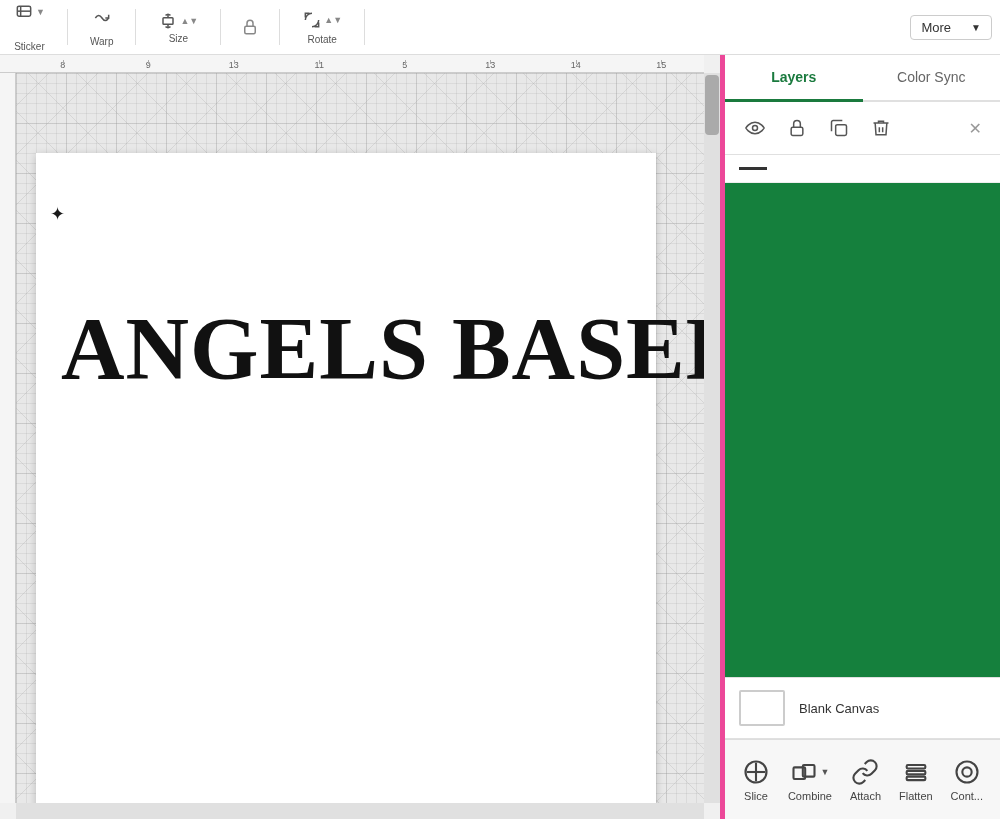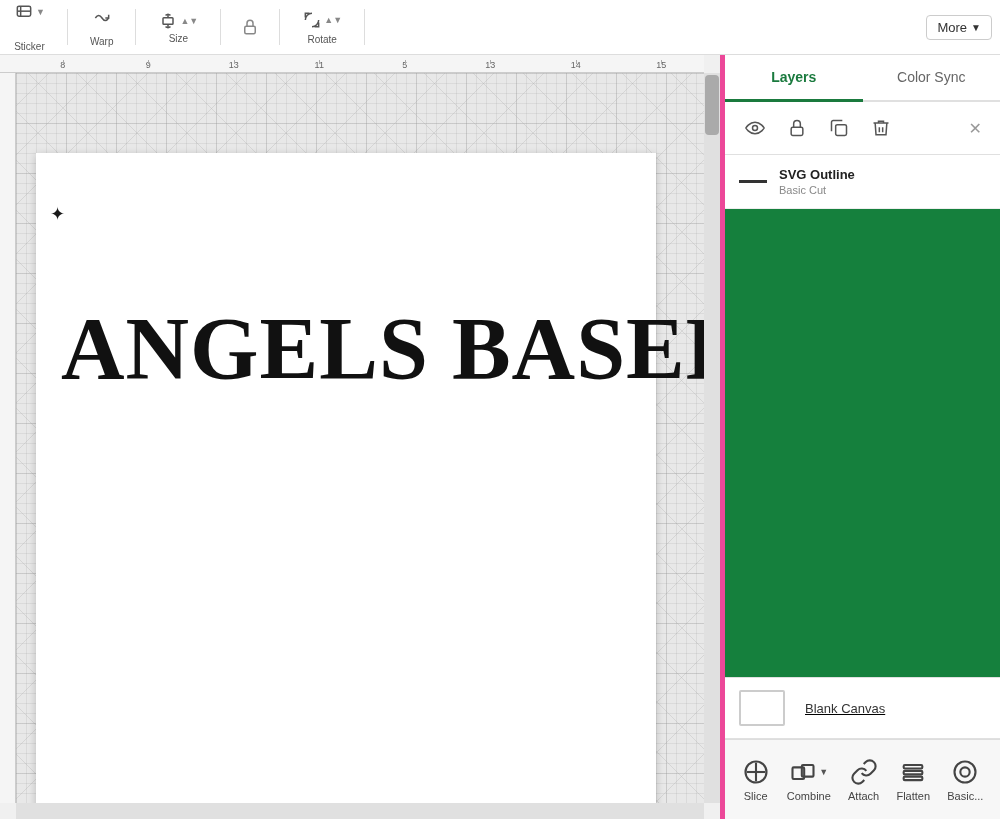--- a/index.html
+++ b/index.html
@@ -32,21 +32,21 @@
     }
     .toolbar-group svg { width: 20px; height: 20px; }
     .toolbar-divider {
       width: 1px;
       height: 36px;
       background: #ddd;
     }
     .more-btn {
       display: flex;
       align-items: center;
-      gap: 4px;
+      gap: 20px;
       padding: 4px 10px;
       background: #fff;
       border: 1px solid #ccc;
       border-radius: 4px;
       font-size: 13px;
       cursor: pointer;
       color: #333;
     }
     .more-btn .chevron { font-size: 10px; }
 
@@ -273,25 +273,24 @@
     }
 
     
     .panel-spacer { flex: 1; }
 
     
     .blank-canvas-item {
       display: flex;
       align-items: center;
       padding: 12px 14px;
-      gap: 20px;
+      gap: 14px;
       border-top: 1px solid #e0e0e0;
       border-bottom: 1px solid #e0e0e0;
       background: #fff;
-      text-decoration: underline;
     }
     .blank-canvas-thumb {
       width: 46px; height: 36px;
       background: #fff;
       border: 2px solid #ccc;
       border-radius: 2px;
       flex-shrink: 0;
     }
     .blank-canvas-label {
       font-size: 13px;
@@ -521,24 +520,20 @@
           </svg>
         </div>
 
         <div class="layer-icons-spacer"></div>
 
         <div class="close-btn">✕</div>
       </div>
 
       <div class="layer-item">
         <div class="layer-line"></div>
-        <div class="layer-info">
-          <div class="layer-name">SVG Outline</div>
-          <div class="layer-type">Basic Cut</div>
-        </div>
       </div>
 
       <div class="panel-spacer"></div>
 
       <div class="blank-canvas-item">
         <div class="blank-canvas-thumb"></div>
         <span class="blank-canvas-label">Blank Canvas</span>
       </div>
 
       <div class="bottom-toolbar">
@@ -577,18 +572,18 @@
             <rect x="4" y="16" width="16" height="3" rx="1"></rect>
           </svg>
           <span>Flatten</span>
         </div>
 
         <div class="bottom-btn">
           <svg viewBox="0 0 24 24" fill="none" stroke="#444" stroke-width="1.8">
             <path d="M3 12c0-4.97 4.03-9 9-9s9 4.03 9 9-4.03 9-9 9-9-4.03-9-9z"></path>
             <path d="M8 12c0-2.21 1.79-4 4-4s4 1.79 4 4-1.79 4-4 4-4-1.79-4-4z"></path>
           </svg>
-          <span>Basic...</span>
+          <span>Cont...</span>
         </div>
       </div>
     </div>
   </div>
 </div>
 
 </body></html>

